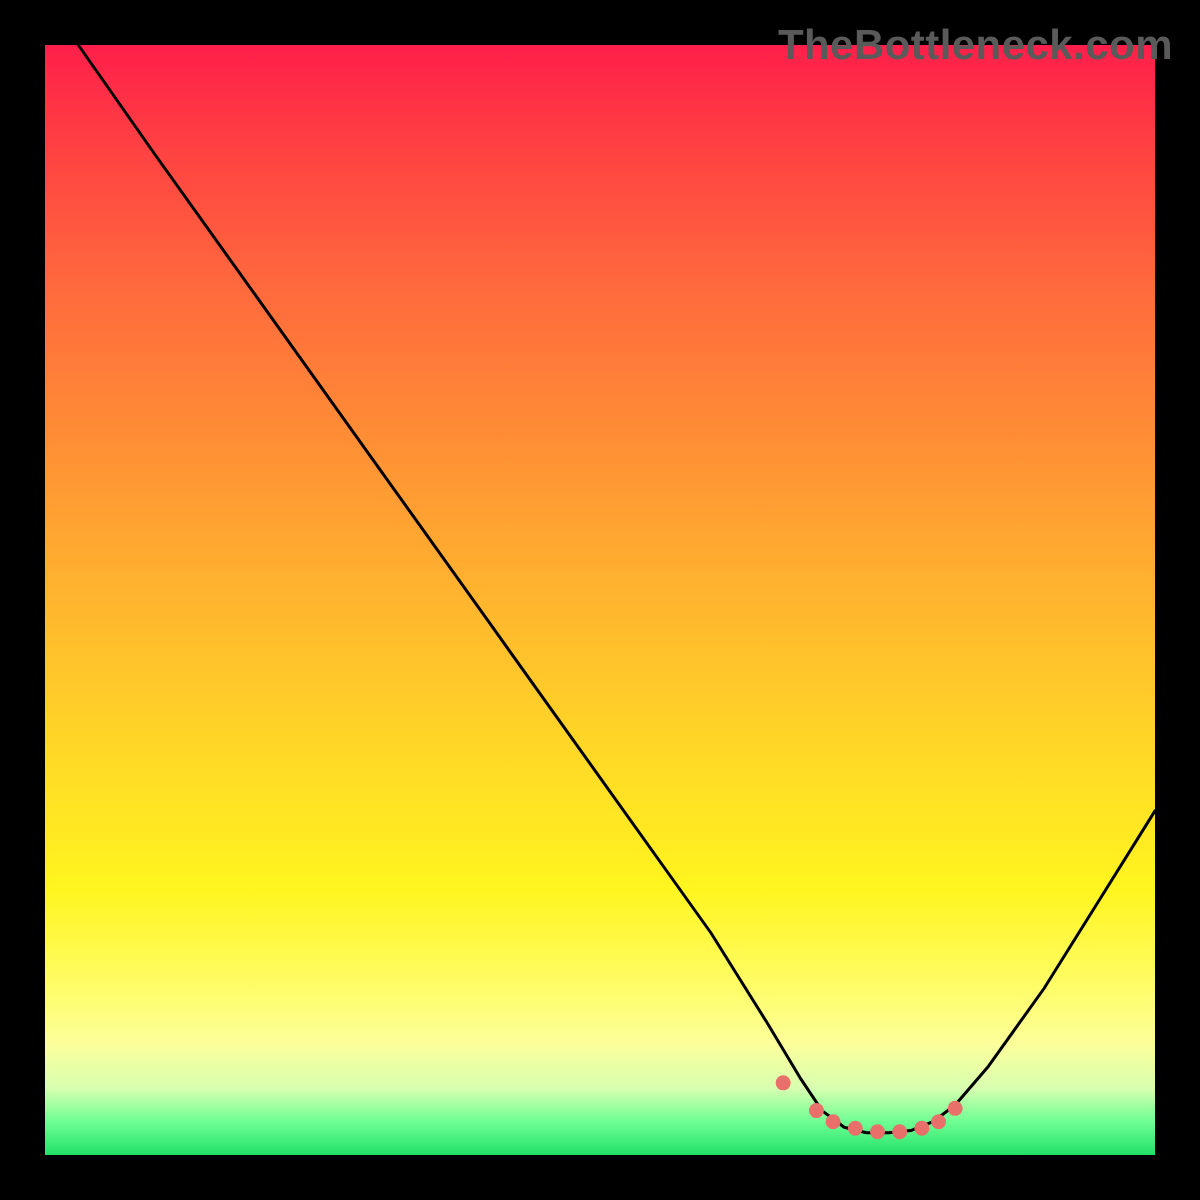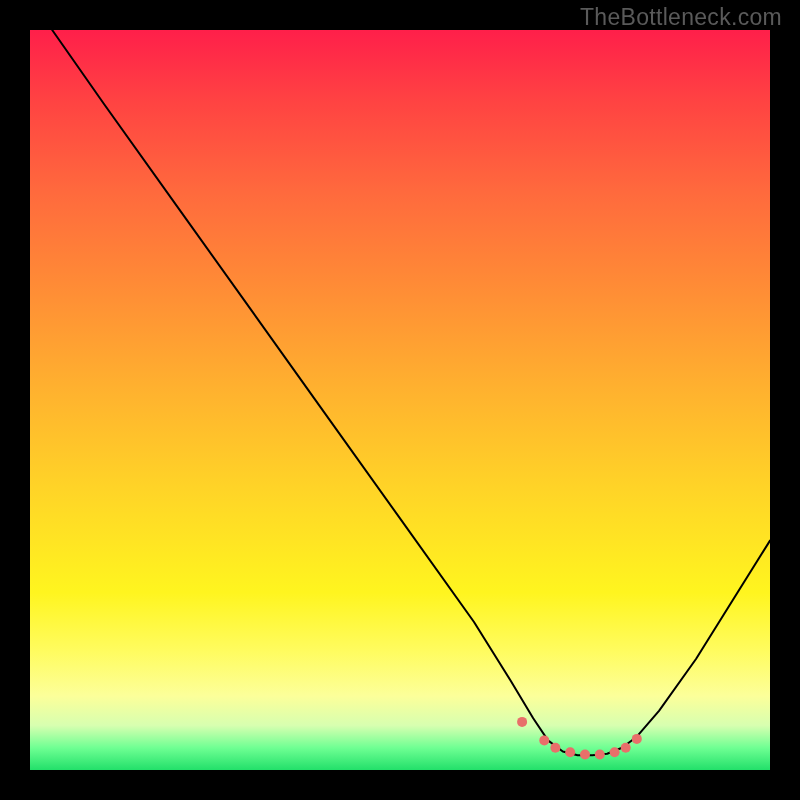--- a/index.html
+++ b/index.html
@@ -5,26 +5,26 @@
   * { margin: 0; padding: 0; box-sizing: border-box; }
   html, body { width: 800px; height: 800px; overflow: hidden; background: #000; }
   .frame {
     position: relative;
     width: 800px;
     height: 800px;
     background: #000;
   }
   .watermark {
     position: absolute;
-    top: 4px;
+    top: 14px;
     right: 18px;
     color: #5a5a5a;
     font-family: Arial, Helvetica, sans-serif;
-    font-size: 23px;
-    font-weight: normal;
+    font-size: 28px;
+    font-weight: bold;
     letter-spacing: 0.3px;
     z-index: 5;
   }
   .plot {
     position: absolute;
     left: 30px;
     top: 30px;
     width: 740px;
     height: 740px;
   }

